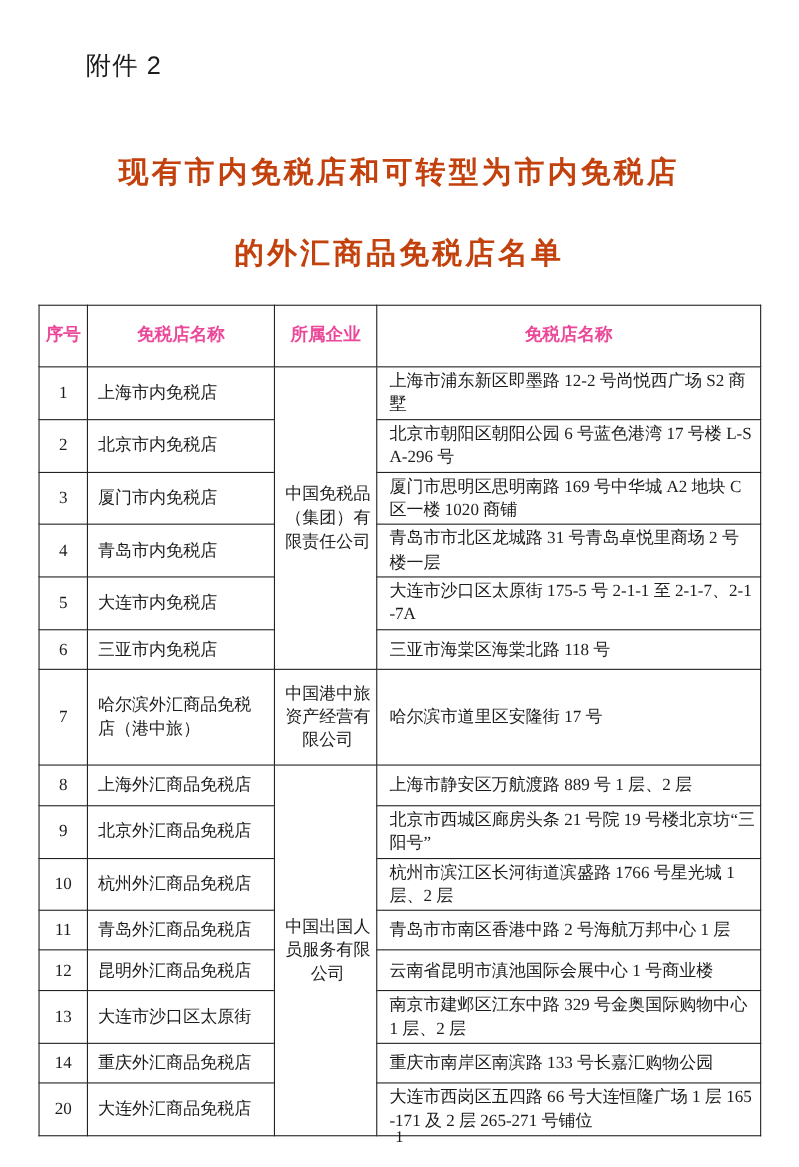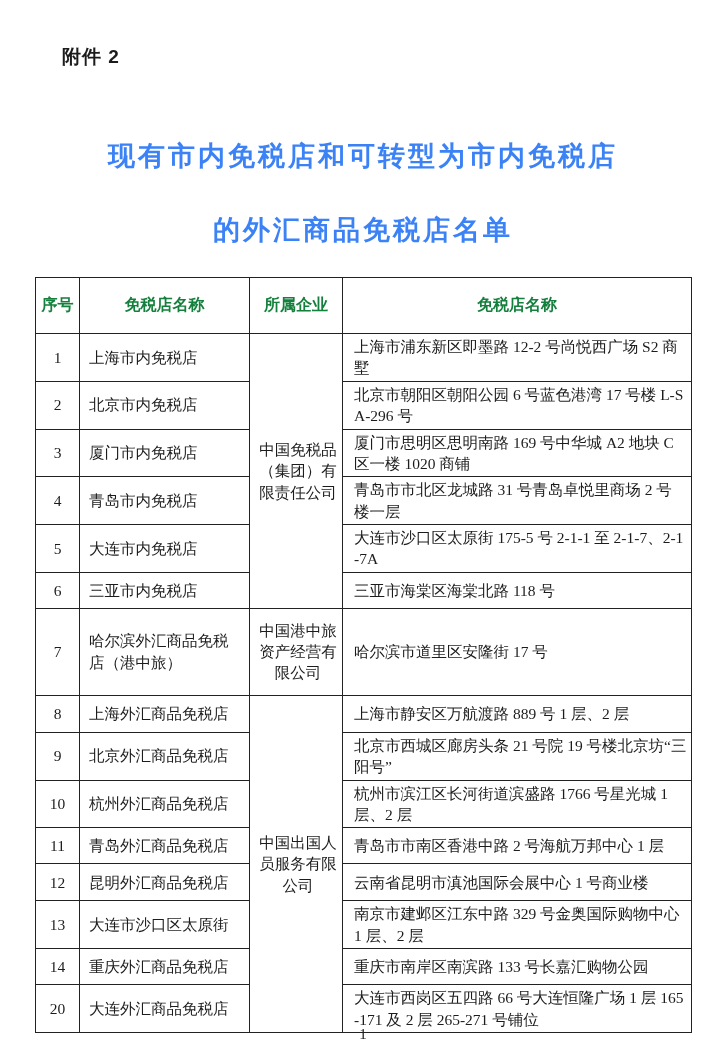--- a/index.html
+++ b/index.html
@@ -7,37 +7,37 @@
   body {
     width: 726px;
     height: 1061px;
     position: relative;
     font-family: "Liberation Serif", "DejaVu Serif", serif;
     color: #1c1c1c;
     overflow: hidden;
   }
   .attachment-label {
     position: absolute;
-    left: 62px;
+    left: 78px;
     top: 44px;
     font-family: "Liberation Sans", "DejaVu Sans", sans-serif;
-    font-size: 19px;
-    font-weight: 700;
+    font-size: 23px;
+    font-weight: 400;
     letter-spacing: 1px;
   }
   .doc-title {
     position: absolute;
     left: 0;
     width: 100%;
     text-align: center;
     font-family: "Liberation Sans", "DejaVu Sans", sans-serif;
     font-size: 27px;
     font-weight: 700;
     letter-spacing: 3px;
-    color: #3b82f6;
+    color: #c2410c;
   }
   .doc-title.line1 { top: 138px; }
   .doc-title.line2 { top: 212px; }
 
   table.main-table {
     position: absolute;
     left: 35px;
     top: 277px;
     width: 656px;
     border-collapse: collapse;
@@ -52,25 +52,25 @@
     vertical-align: middle;
     overflow: hidden;
   }
   col.c-no   { width: 44px; }
   col.c-name { width: 170px; }
   col.c-comp { width: 93px; }
   col.c-addr { width: 349px; }
 
   th.hdr {
     height: 56px;
-    font-family: Liberation Serif, serif;
+    font-family: Liberation Mono, monospace;
     font-size: 16px;
     font-weight: 700;
     text-align: center;
-    color: #15803d;
+    color: #ec4899;
   }
   td.no-cell   { text-align: center; }
   td.name-cell { text-align: left; padding: 2px 20px 2px 9px; }
   td.comp-cell { text-align: center; padding: 2px 4px 2px 8px; word-break: break-all; }
   td.addr-cell { text-align: left; padding: 2px 4px 2px 11px; word-break: break-all; }
 
   tr.rh36 { height: 36px; }
   tr.rh37 { height: 37px; }
   tr.rh44 { height: 44px; }
   tr.rh45 { height: 45px; }

